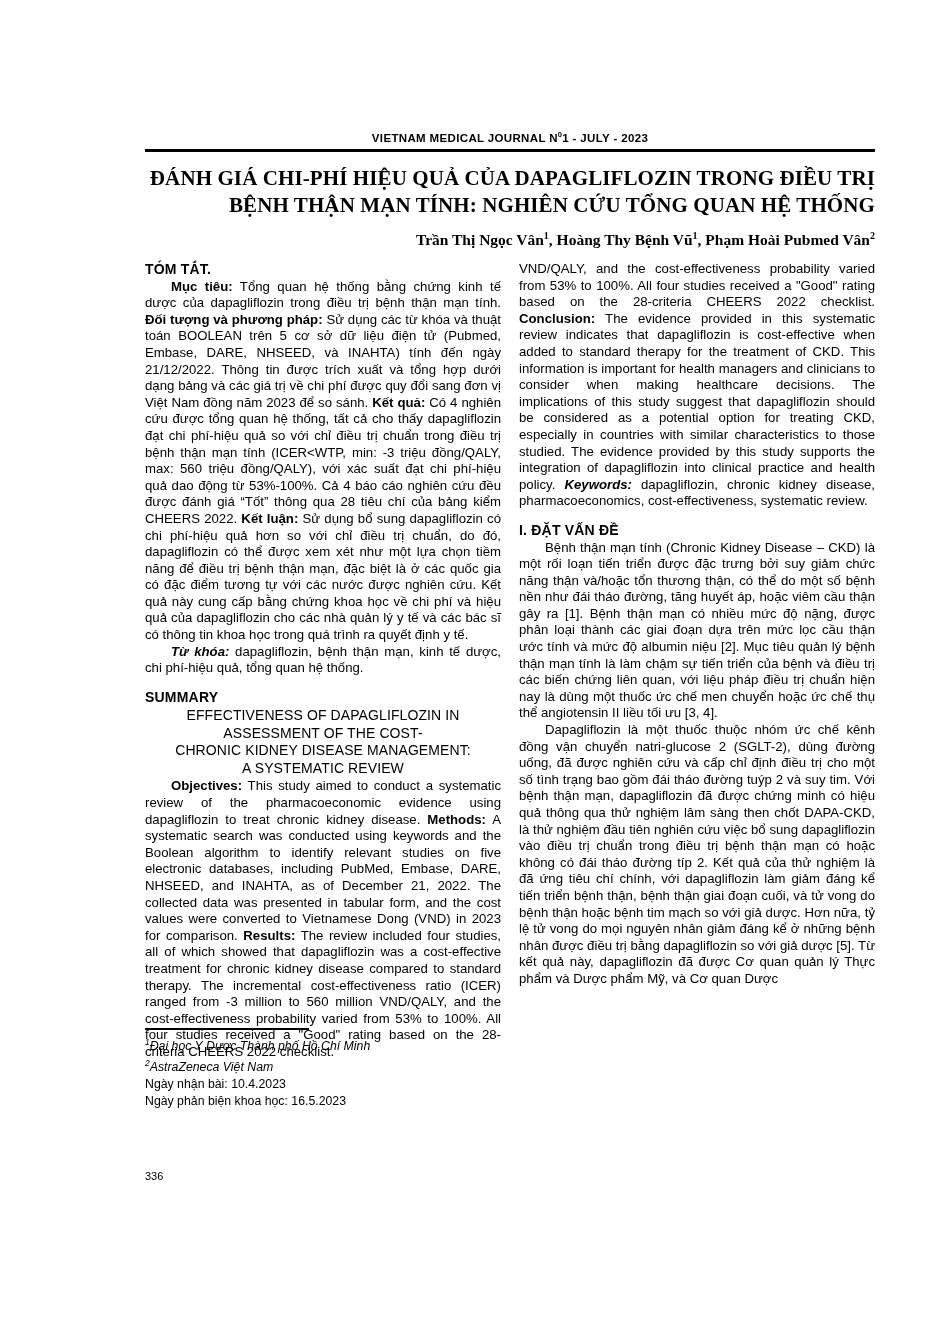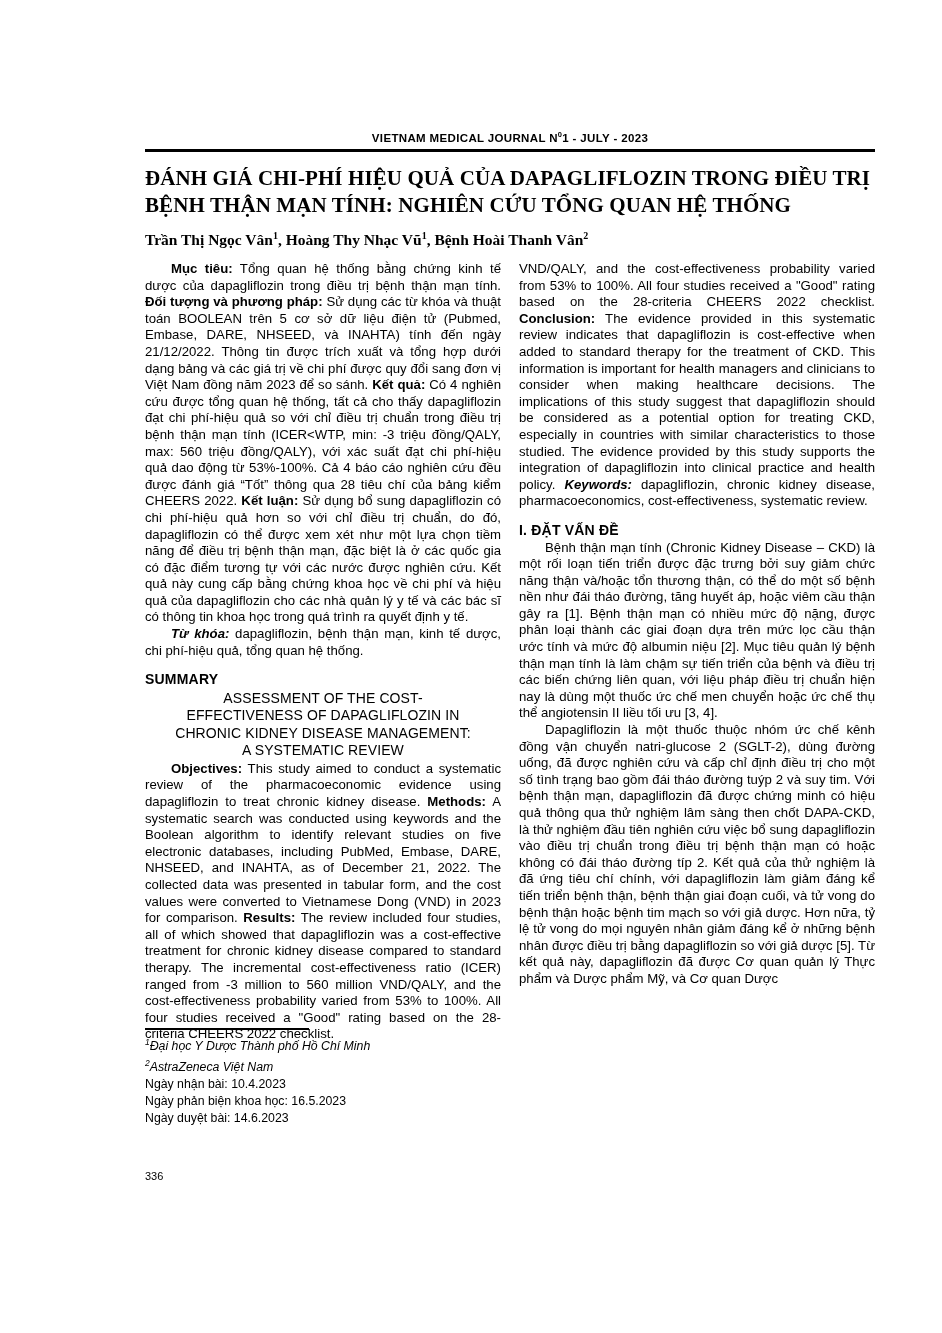--- a/index.html
+++ b/index.html
@@ -47,21 +47,21 @@
     height: 2.6px;
     background: #000;
   }
 
   
   .title-block {
     position: absolute;
     left: 105px;
     top: 153px;
     width: 730px;
-    text-align: left;
+    text-align: right;
   }
   .doc-title {
     font-family: "Liberation Serif", serif;
     font-weight: bold;
     font-size: 21px;
     line-height: 27px;
     letter-spacing: 0.1px;
     margin: 0;
   }
   .authors {
@@ -156,35 +156,36 @@
 <div class="page">
 
   <div class="running-head"><span>VIETNAM MEDICAL JOURNAL N</span><sup>0</sup><span>1 - JULY - 2023</span></div>
   <div class="head-rule"></div>
 
   <div class="title-block">
     <div class="doc-title">
       <div>ĐÁNH GIÁ CHI-PHÍ HIỆU QUẢ CỦA DAPAGLIFLOZIN TRONG ĐIỀU TRỊ</div>
       <div>BỆNH THẬN MẠN TÍNH: NGHIÊN CỨU TỔNG QUAN HỆ THỐNG</div>
     </div>
-    <div class="authors"><span>Trần Thị Ngọc Vân</span><sup>1</sup><span>, </span><span>Hoàng Thy Nhạc Vũ</span><sup>1</sup><span>, </span><span>Bệnh Hoài Thanh Vân</span><sup>2</sup></div>
+    <div class="authors"><span>Trần Thị Ngọc Vân</span><sup>1</sup><span>, </span><span>Hoàng Thy Bệnh Vũ</span><sup>1</sup><span>, </span><span>Phạm Hoài Pubmed Vân</span><sup>2</sup></div>
   </div>
 
   <div class="col col-left">
 
+    <div class="sec-head"><span>TÓM TẮT</span><span>.</span></div>
 
     <p class="para"><span class="b">Mục tiêu:</span><span> Tổng quan hệ thống bằng chứng kinh tế dược của dapagliflozin trong điều trị bệnh thận mạn tính. </span><span class="b">Đối tượng và phương pháp:</span><span> Sử dụng các từ khóa và thuật toán BOOLEAN trên 5 cơ sở dữ liệu điện tử (Pubmed, Embase, DARE, NHSEED, và INAHTA) tính đến ngày 21/12/2022. Thông tin được trích xuất và tổng hợp dưới dạng bảng và các giá trị về chi phí được quy đổi sang đơn vị Việt Nam đồng năm 2023 để so sánh. </span><span class="b">Kết quả:</span><span> Có 4 nghiên cứu được tổng quan hệ thống, tất cả cho thấy dapagliflozin đạt chi phí-hiệu quả so với chỉ điều trị chuẩn trong điều trị bệnh thận mạn tính (ICER&lt;WTP, min: -3 triệu đồng/QALY, max: 560 triệu đồng/QALY), với xác suất đạt chi phí-hiệu quả dao động từ 53%-100%. Cả 4 báo cáo nghiên cứu đều được đánh giá “Tốt” thông qua 28 tiêu chí của bảng kiểm CHEERS 2022. </span><span class="b">Kết luận:</span><span> Sử dụng bổ sung dapagliflozin có chi phí-hiệu quả hơn so với chỉ điều trị chuẩn, do đó, dapagliflozin có thể được xem xét như một lựa chọn tiềm năng để điều trị bệnh thận mạn, đặc biệt là ở các quốc gia có đặc điểm tương tự với các nước được nghiên cứu. Kết quả này cung cấp bằng chứng khoa học về chi phí và hiệu quả của dapagliflozin cho các nhà quản lý y tế và các bác sĩ có thông tin khoa học trong quá trình ra quyết định y tế.</span></p>
 
     <p class="para"><span class="bi">Từ khóa:</span><span> dapagliflozin, bệnh thận mạn, kinh tế dược, chi phí-hiệu quả, tổng quan hệ thống.</span></p>
 
     <div class="sec-head sec-head-gap">SUMMARY</div>
 
     <div class="eng-title">
+      <div>EFFECTIVENESS OF DAPAGLIFLOZIN IN</div>
       <div>ASSESSMENT OF THE COST-</div>
-      <div>EFFECTIVENESS OF DAPAGLIFLOZIN IN</div>
       <div>CHRONIC KIDNEY DISEASE MANAGEMENT:</div>
       <div>A SYSTEMATIC REVIEW</div>
     </div>
 
     <p class="para"><span class="b">Objectives:</span><span> This study aimed to conduct a systematic review of the pharmacoeconomic evidence using dapagliflozin to treat chronic kidney disease. </span><span class="b">Methods:</span><span> A systematic search was conducted using keywords and the Boolean algorithm to identify relevant studies on five electronic databases, including PubMed, Embase, DARE, NHSEED, and INAHTA, as of December 21, 2022. The collected data was presented in tabular form, and the cost values were converted to Vietnamese Dong (VND) in 2023 for comparison. </span><span class="b">Results:</span><span> The review included four studies, all of which showed that dapagliflozin was a cost-effective treatment for chronic kidney disease compared to standard therapy. The incremental cost-effectiveness ratio (ICER) ranged from -3 million to 560 million VND/QALY, and the cost-effectiveness probability varied from 53% to 100%. All four studies received a "Good" rating based on the 28-criteria CHEERS 2022 checklist. </span></p>
 
   </div>
 
   <div class="col col-right">
 
@@ -196,18 +197,17 @@
     <p class="para">Dapagliflozin là một thuốc thuộc nhóm ức chế kênh đồng vận chuyển natri-glucose 2 (SGLT-2), dùng đường uống, đã được nghiên cứu và cấp chỉ định điều trị cho một số tình trạng bao gồm đái tháo đường tuýp 2 và suy tim. Với bệnh thận mạn, dapagliflozin đã được chứng minh có hiệu quả thông qua thử nghiệm lâm sàng then chốt DAPA-CKD, là thử nghiệm đầu tiên nghiên cứu việc bổ sung dapagliflozin vào điều trị chuẩn trong điều trị bệnh thận mạn có hoặc không có đái tháo đường típ 2. Kết quả của thử nghiệm là đã ứng tiêu chí chính, với dapagliflozin làm giảm đáng kể tiến triển bệnh thận, bệnh thận giai đoạn cuối, và tử vong do bệnh thận hoặc bệnh tim mạch so với giả dược. Hơn nữa, tỷ lệ tử vong do mọi nguyên nhân giảm đáng kể ở những bệnh nhân được điều trị bằng dapagliflozin so với giả dược [5]. Từ kết quả này, dapagliflozin đã được Cơ quan quản lý Thực phẩm và Dược phẩm Mỹ, và Cơ quan Dược</p>
 
   </div>
 
   <div class="foot-rule"></div>
   <div class="footnotes">
     <div class="fline affil"><sup>1</sup><span>Đại học Y Dược Thành phố Hồ Chí Minh</span></div>
     <div class="fline affil"><sup>2</sup><span>AstraZeneca Việt Nam</span></div>
     <div class="fline">Ngày nhận bài: 10.4.2023</div>
     <div class="fline">Ngày phản biện khoa học: 16.5.2023</div>
-    <div class="fline">Ngày duyệt bài: 14.6.2023</div>
   </div>
 
   <div class="page-number">336</div>
 
 </div>
 
 </body></html>

